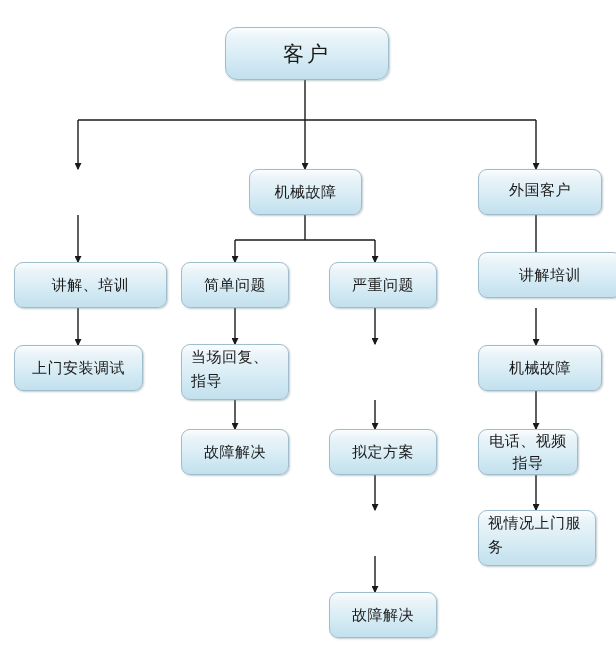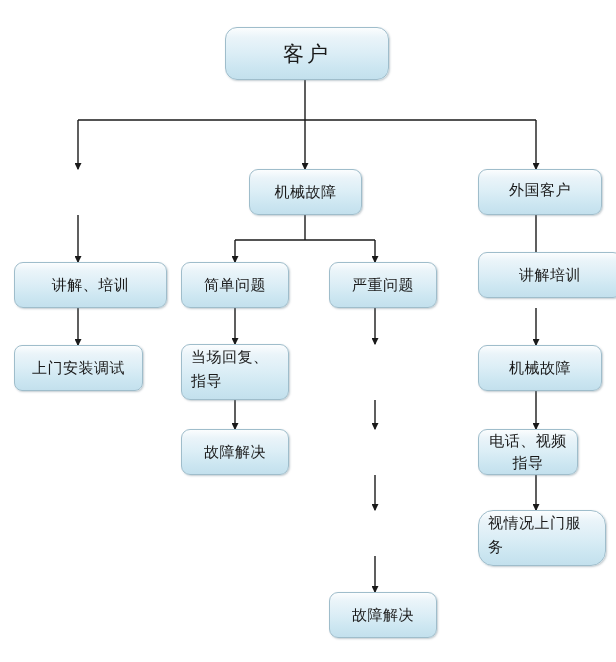--- a/index.html
+++ b/index.html
@@ -118,56 +118,59 @@
   </div>
 
   <div class="node" style="left:478px; top:169px; width:124px; height:46px;font-family:Liberation Mono, monospace;">
     <span class="label">外国客户</span>
   </div>
 
   <div class="node" style="left:14px; top:262px; width:153px; height:46px;">
     <span class="label">讲解、培训</span>
   </div>
 
-  <div class="node" style="left:14px; top:345px; width:129px; height:46px;border-radius:8px;">
+  <div class="node" style="left:14px; top:345px; width:129px; height:46px;">
     <span class="label">上门安装调试</span>
   </div>
 
   <div class="node" style="left:181px; top:262px; width:108px; height:46px;">
     <span class="label">简单问题</span>
   </div>
 
   <div class="node two-line" style="left:181px; top:344px; width:108px; height:56px;">
     <span class="label">当场回复、指导</span>
   </div>
 
   <div class="node" style="left:181px; top:429px; width:108px; height:46px;">
     <span class="label">故障解决</span>
   </div>
 
   <div class="node" style="left:329px; top:262px; width:108px; height:46px;">
     <span class="label">严重问题</span>
   </div>
 
 
+  <div class="node" style="left:329px; top:429px; width:108px; height:46px;">
+    <span class="label">拟定方案</span>
+  </div>
 
 
   <div class="node" style="left:329px; top:592px; width:108px; height:46px;">
     <span class="label">故障解决</span>
   </div>
 
   <div class="node" style="left:478px; top:252px; width:144px; height:46px;align-items:center;">
     <span class="label">讲解培训</span>
   </div>
 
   <div class="node" style="left:478px; top:345px; width:124px; height:46px;">
     <span class="label">机械故障</span>
   </div>
 
   <div class="node" style="left:478px; top:429px; width:100px; height:46px;">
     <span class="label">电话、视频指导</span>
   </div>
 
-  <div class="node two-line" style="left:478px; top:510px; width:128px; height:56px;border-radius:15px;">
+  <div class="node two-line" style="left:478px; top:510px; width:118px; height:56px;">
     <span class="label">视情况上门服务</span>
   </div>
 
 </div>
 
 </body></html>

